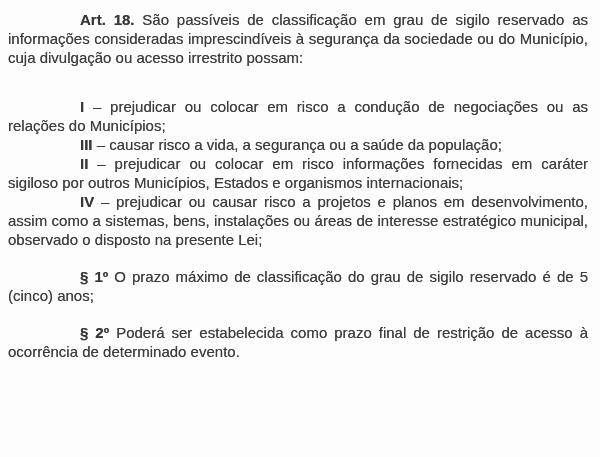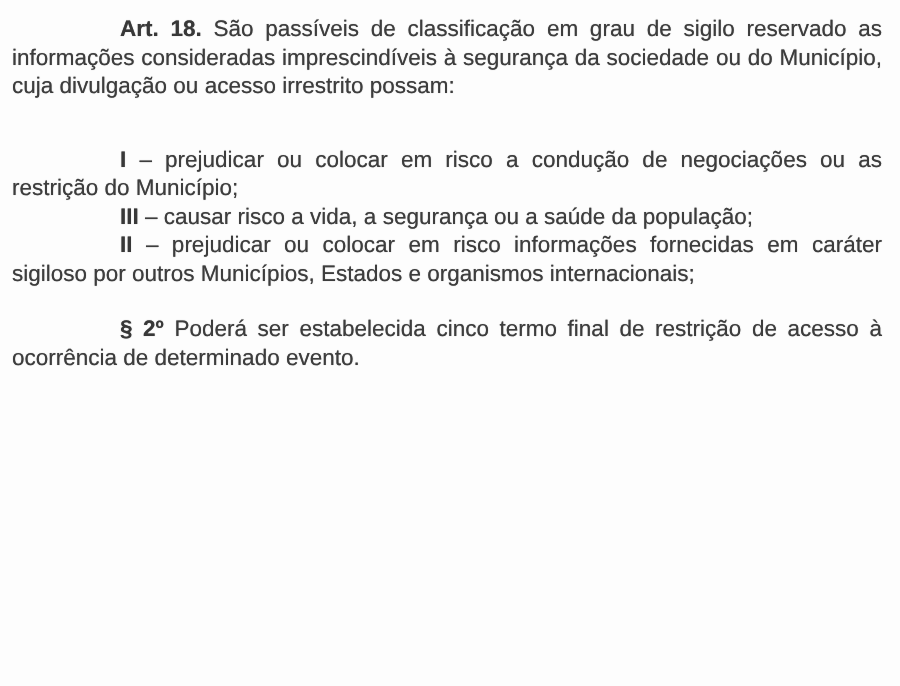--- a/index.html
+++ b/index.html
@@ -41,21 +41,23 @@
   }
 </style>
 </head>
 <body>
 
 <div class="page">
 
   <p class="para article-para"><b>Art. 18.</b><span> São passíveis de classificação em grau de sigilo reservado as informações consideradas imprescindíveis à segurança da sociedade ou do Município, cuja divulgação ou acesso irrestrito possam:</span></p>
 
   <div class="items">
-    <p class="para"><b>I</b><span> – prejudicar ou colocar em risco a condução de negociações ou as restrição do Município;</span></p>
+    <p class="para"><b>I</b><span> – prejudicar ou colocar em risco a condução de negociações ou as relações do Municípios;</span></p>
     <p class="para"><b>III</b><span> – causar risco a vida, a segurança ou a saúde da população;</span></p>
     <p class="para"><b>II</b><span> – prejudicar ou colocar em risco informações fornecidas em caráter sigiloso por outros Municípios, Estados e organismos internacionais;</span></p>
+    <p class="para"><b>IV</b><span> – prejudicar ou causar risco a projetos e planos em desenvolvimento, assim como a sistemas, bens, instalações ou áreas de interesse estratégico municipal, observado o disposto na presente Lei;</span></p>
   </div>
 
+  <p class="para section-para"><b>§ 1º</b><span> O prazo máximo de classificação do grau de sigilo reservado é de 5 (cinco) anos;</span></p>
 
-  <p class="para section-para"><b>§ 2º</b><span> Poderá ser estabelecida cinco termo final de restrição de acesso à ocorrência de determinado evento.</span></p>
+  <p class="para section-para"><b>§ 2º</b><span> Poderá ser estabelecida como prazo final de restrição de acesso à ocorrência de determinado evento.</span></p>
 
 </div>
 
 </body></html>

